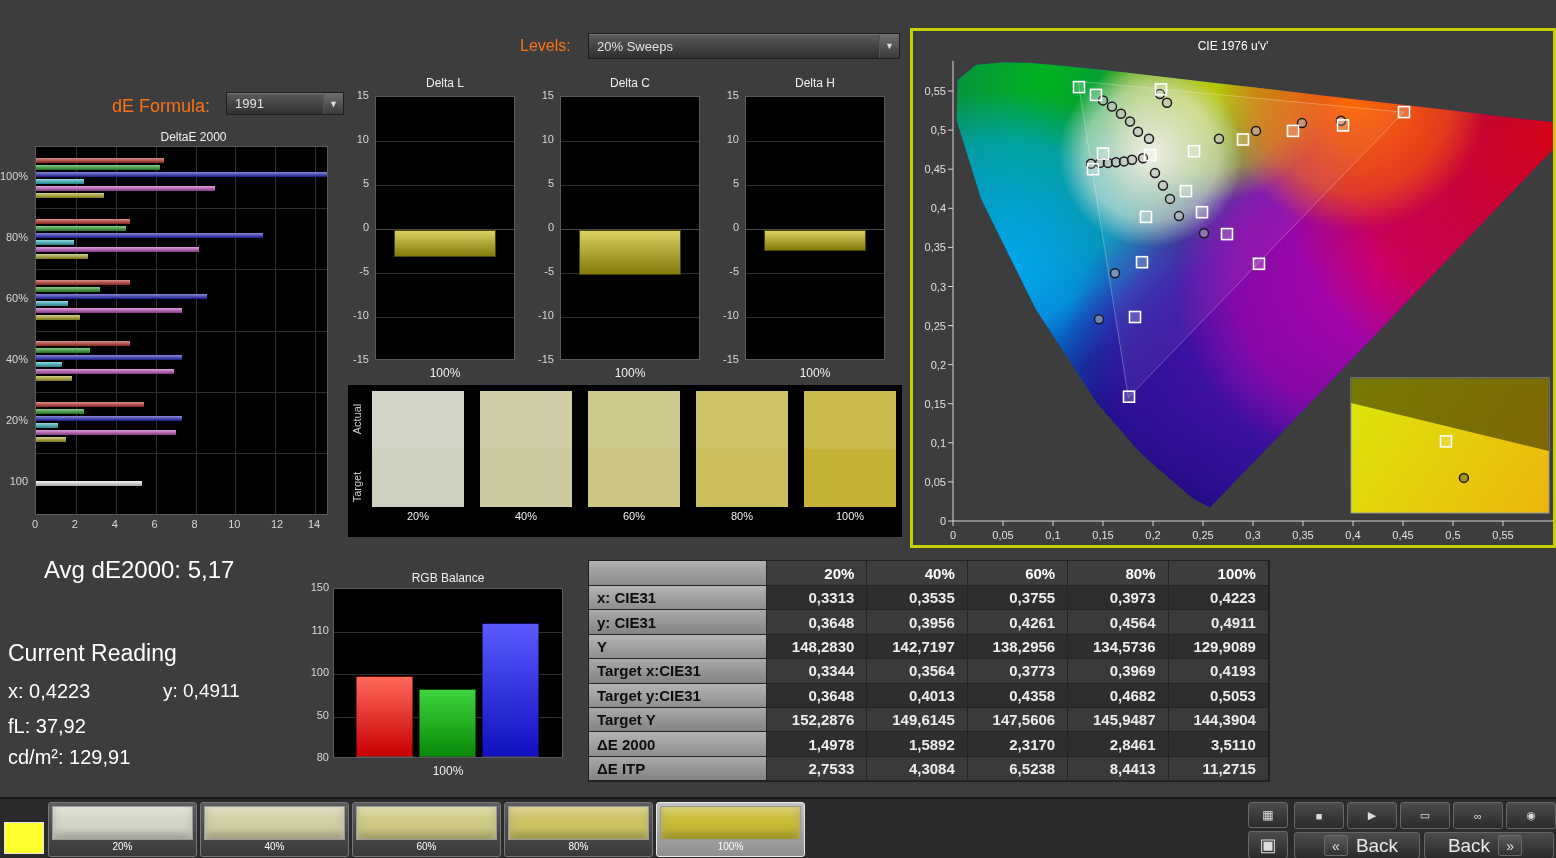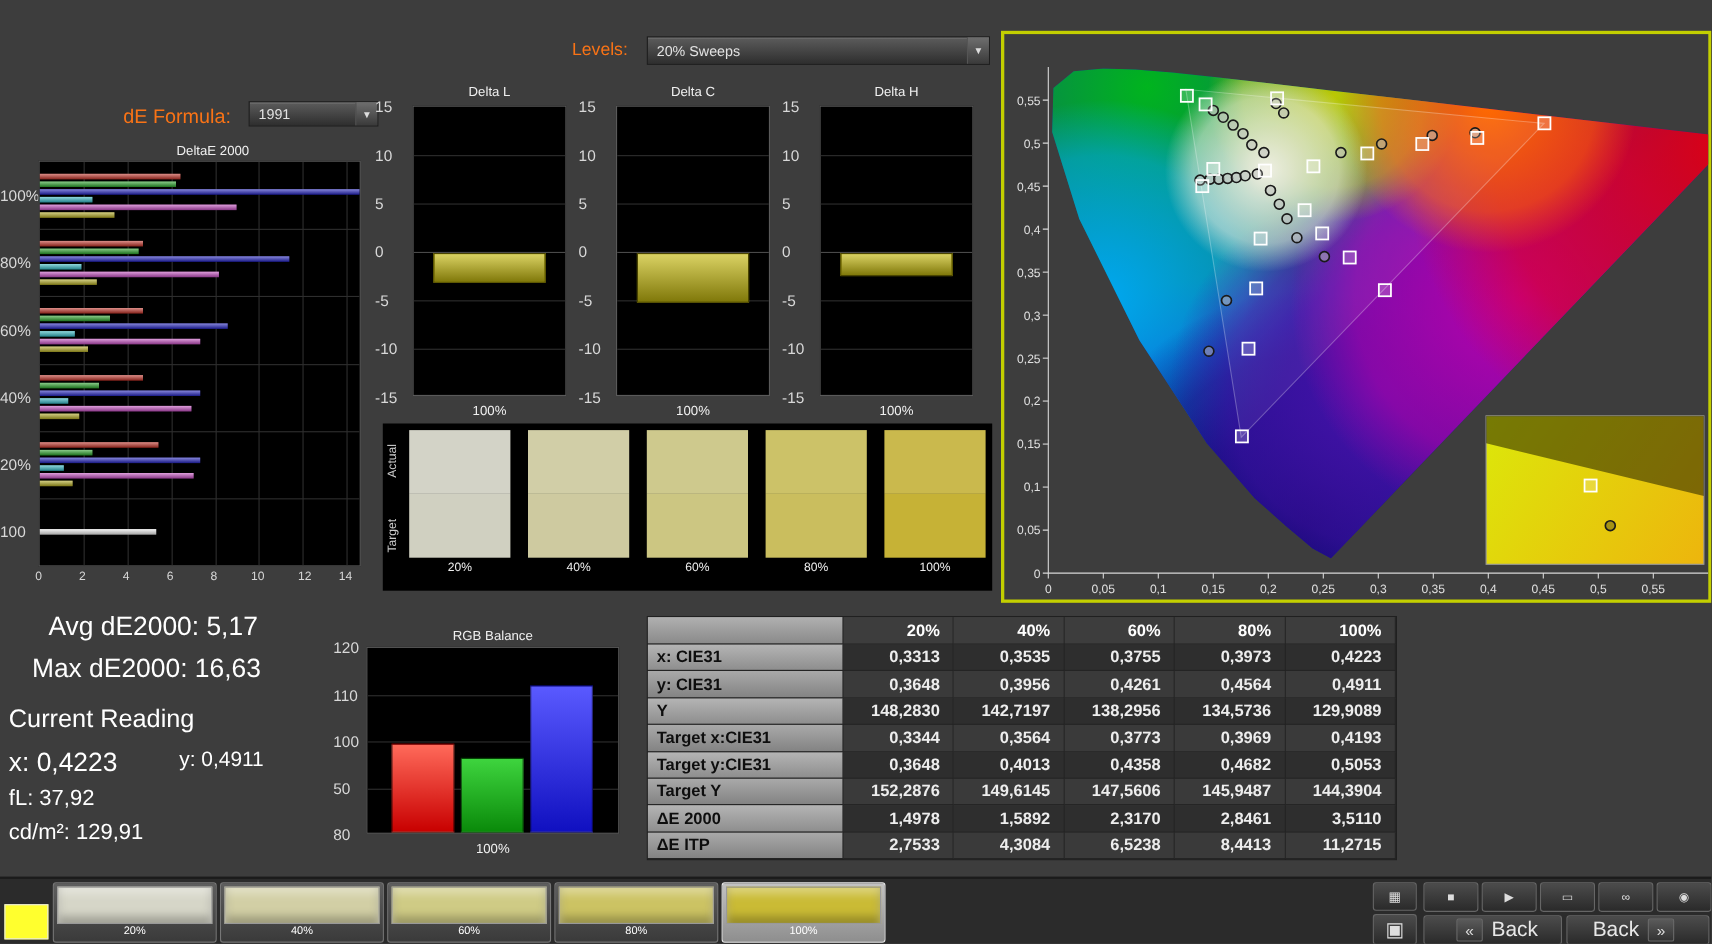--- a/index.html
+++ b/index.html
@@ -13,21 +13,21 @@
             background:linear-gradient(180deg,#5c5c5c,#2e2e2e);border:1px solid #1e1e1e;
             box-shadow:inset 0 1px 0 #777;color:#e2e2e2;font-size:13px;padding-left:8px}
   .dd-arrow{margin-left:auto;align-self:stretch;display:flex;align-items:center;justify-content:center;
             width:20px;border-left:1px solid #555;background:linear-gradient(180deg,#6e6e6e,#3a3a3a);
             font-size:9px;color:#ddd}
   .chart-title{position:absolute;font-size:12px;color:#f0f0f0;text-align:center}
   .plot{position:absolute;background:#000;border:1px solid #5a5a5a;overflow:hidden}
   .vgrid{position:absolute;top:0;bottom:0;width:1px;background:#2e2e2e}
   .hgrid{position:absolute;left:0;right:0;height:1px;background:#2e2e2e}
   .zline{background:#4a4a4a}
-  .ticklab{position:absolute;font-size:14px;color:#d8d8d8;text-align:left}
+  .ticklab{position:absolute;font-size:11px;color:#d8d8d8;text-align:right}
   .xlab{position:absolute;font-size:11px;color:#d8d8d8;transform:translateX(-50%)}
   .bar-h{position:absolute;height:5px}
   .dbar{position:absolute;border:1px solid #4a4500;background-color:#c6ba10;
         background-image:linear-gradient(180deg,rgba(255,255,255,.35),rgba(0,0,0,.35))}
   
   .strip{position:absolute;left:348px;top:385px;width:554px;height:152px;background:#000}
   .vlab{position:absolute;width:70px;text-align:center;color:#ccc;font-size:11px;transform:rotate(-90deg)}
   #strip-cols{position:absolute;left:24px;top:6px;width:524px;height:142px;display:flex;gap:16px}
   .scol{width:92px;display:flex;flex-direction:column}
   .shalf{height:58px}
@@ -402,33 +402,33 @@
           <rect x="340.5" y="227.3" width="11" height="11" fill="rgba(255,255,255,0.2)" stroke="#ffffff" stroke-width="1.6"></rect>
           <rect x="227.5" y="180.4" width="11" height="11" fill="rgba(255,255,255,0.2)" stroke="#ffffff" stroke-width="1.6"></rect>
           <rect x="223.5" y="225.7" width="11" height="11" fill="rgba(255,255,255,0.2)" stroke="#ffffff" stroke-width="1.6"></rect>
           <rect x="216.5" y="280.5" width="11" height="11" fill="rgba(255,255,255,0.2)" stroke="#ffffff" stroke-width="1.6"></rect>
           <rect x="210.5" y="360.2" width="11" height="11" fill="rgba(255,255,255,0.2)" stroke="#ffffff" stroke-width="1.6"></rect>
           <rect x="438" y="347" width="198" height="135" fill="url(#gInset)" stroke="#999" stroke-width="1"></rect>
           <polygon points="438,347 636,347 636,420 438,372" fill="rgba(35,33,0,0.55)"></polygon>
           <rect x="527.5" y="404.9" width="11" height="11" fill="rgba(255,255,255,0.2)" stroke="#fff" stroke-width="1.6"></rect>
           <circle cx="550.9" cy="446.9" r="4.5" fill="rgba(120,110,30,0.6)" stroke="#1a1a1a" stroke-width="1.5"></circle>
         </svg></div>
+    <div class="cie-title">CIE 1976 u'v'</div>
   </div>
 
   <div class="reading" style="left:44px;top:556px;font-size:24px">Avg dE2000: 5,17</div>
-  <div class="reading" style="left:29px;top:594px;font-size:24px">Max dE2000: 16,63</div>
   <div class="reading" style="left:8px;top:640px;font-size:23px">Current Reading</div>
-  <div class="reading" style="left:8px;top:680px;font-size:24px">x: 0,4223</div>
+  <div class="reading" style="left:8px;top:680px;font-size:20px">x: 0,4223</div>
   <div class="reading" style="left:163px;top:680px;font-size:19px">y: 0,4911</div>
   <div class="reading" style="left:8px;top:715px;font-size:20px">fL: 37,92</div>
   <div class="reading" style="left:8px;top:746px;font-size:20px">cd/m²: 129,91</div>
 
   <div id="rgb-chart" class="abs" style="left:303px;top:566px;width:276px;height:212px">
       <div class="chart-title" style="left:30px;top:5px;width:230px">RGB Balance</div>
-      <div class="ticklab" style="left:0;top:15px;width:26px">120</div>
+      <div class="ticklab" style="left:0;top:15px;width:26px">150</div>
       <div class="ticklab" style="left:0;top:57.5px;width:26px">110</div>
       <div class="ticklab" style="left:0;top:100px;width:26px">100</div>
       <div class="ticklab" style="left:0;top:142.5px;width:26px">50</div>
       <div class="ticklab" style="left:0;top:185px;width:26px">80</div>
       <div class="plot" style="left:30px;top:22px;width:230px;height:170px">
         <div class="hgrid" style="top:42.5px"></div>
         <div class="hgrid" style="top:85.0px"></div>
         <div class="hgrid" style="top:127.5px"></div>
         <div style="position:absolute;left:22px;bottom:0;width:57px;height:80.8px;background:linear-gradient(180deg,#ff6a5a,#c80000);border:1px solid rgba(0,0,0,.5)"></div>
         <div style="position:absolute;left:85px;bottom:0;width:57px;height:68.0px;background:linear-gradient(180deg,#3ed43e,#0a8a0a);border:1px solid rgba(0,0,0,.5)"></div>

